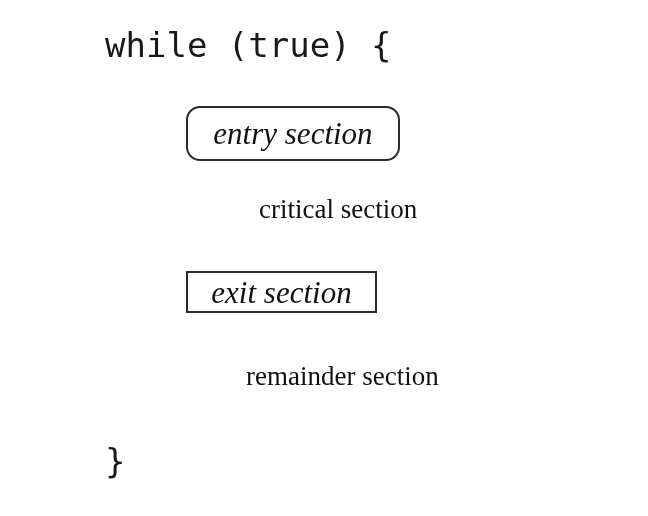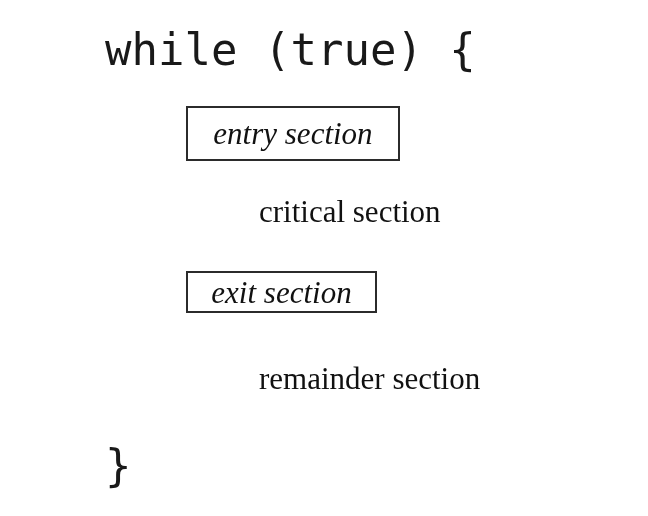--- a/index.html
+++ b/index.html
@@ -19,21 +19,21 @@
 
   #pseudocode-figure {
     position: absolute;
     inset: 0;
     background: #ffffff;
   }
 
   .code-line {
     position: absolute;
     font-family: "DejaVu Sans Mono", "Liberation Mono", monospace;
-    font-size: 44px;
+    font-size: 34px;
     line-height: 1;
     color: #191919;
     white-space: pre;
     letter-spacing: 0px;
   }
 
   .line-while {
     left: 105px;
     top: 28px;
   }
@@ -61,46 +61,47 @@
     color: #111111;
     white-space: nowrap;
     padding: 0 10px;
   }
 
   #entry-section-box {
     left: 186px;
     top: 106px;
     width: 214px;
     height: 55px;
+    border-radius: 14px;
   }
 
   #exit-section-box {
     left: 186px;
     top: 271px;
     width: 191px;
     height: 42px;
   }
 
   .plain-section {
     position: absolute;
     font-family: "Liberation Serif", "DejaVu Serif", serif;
     font-style: normal;
-    font-size: 31px;
+    font-size: 27px;
     line-height: 1;
     color: #111111;
     white-space: nowrap;
   }
 
   #critical-section-label {
     left: 259px;
     top: 196px;
   }
 
   #remainder-section-label {
-    left: 259px;
+    left: 246px;
     top: 363px;
   }
 </style>
 </head>
 <body>
 
 <div id="pseudocode-figure">
 
   <div class="code-line line-while">while (true) {</div>
 

